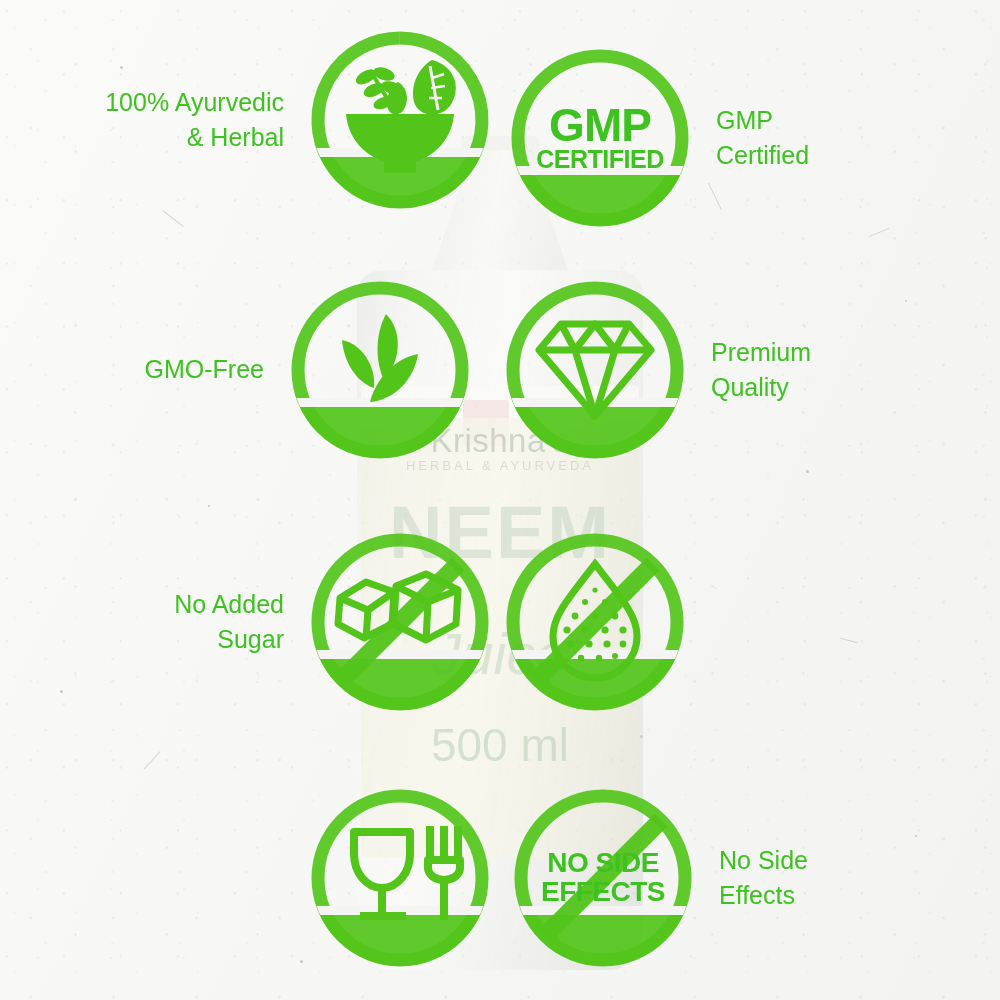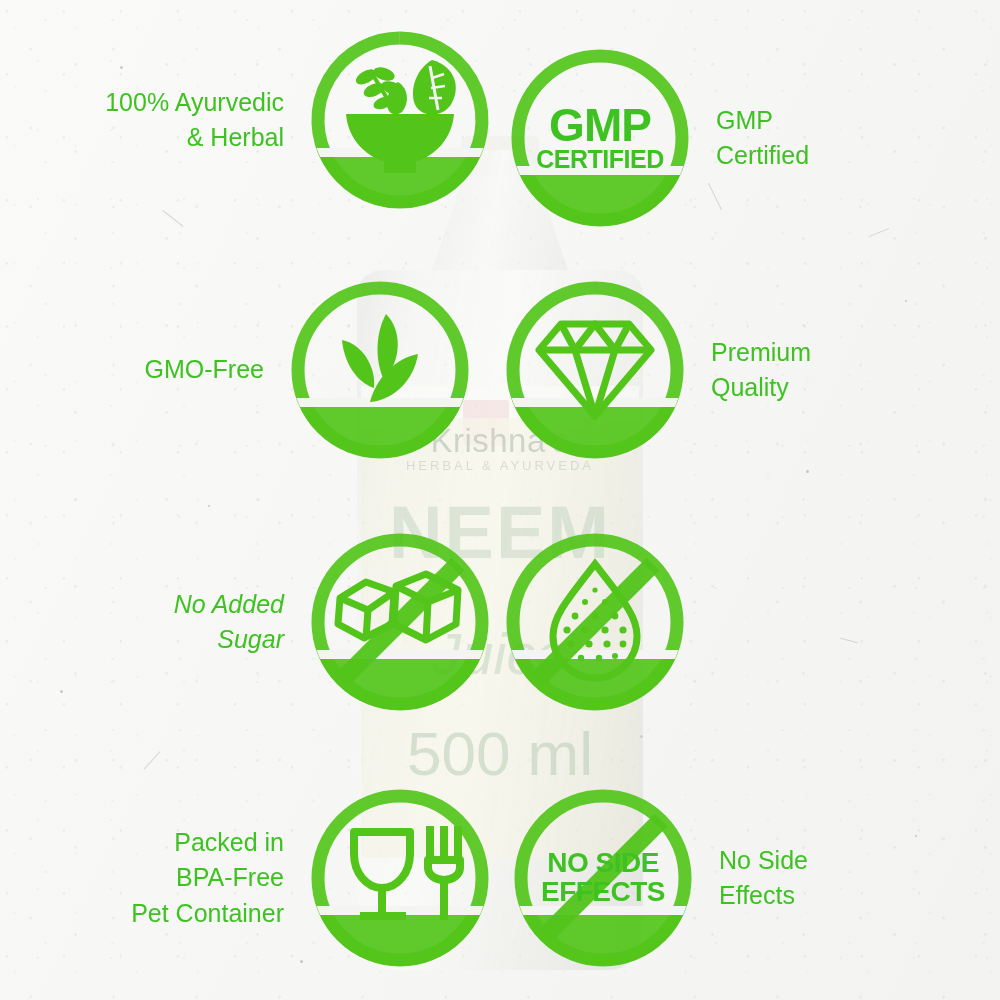--- a/index.html
+++ b/index.html
@@ -75,21 +75,21 @@
   .lbl{
     position:absolute;left:0;width:310px;text-align:center;
     color:rgba(118,150,118,.62);
     font-family:"Liberation Sans", sans-serif;
     white-space:nowrap;
   }
   .lbl-brand{top:272px;font-size:33px;letter-spacing:.5px;color:rgba(120,145,120,.55);}
   .lbl-brand-sub{top:308px;font-size:13px;letter-spacing:3px;color:rgba(130,150,130,.45);}
   .lbl-neem{top:340px;font-size:74px;font-weight:bold;letter-spacing:2px;color:rgba(140,176,140,.42);}
   .lbl-juice{top:470px;font-size:58px;color:rgba(140,180,140,.45);font-style:italic;}
-  .lbl-vol{top:568px;font-size:62px;color:rgba(130,170,130,.48);}
+  .lbl-vol{top:568px;font-size:46px;color:rgba(130,170,130,.48);}
 
   
   .grid{position:absolute;inset:0;}
   .cell{position:absolute;display:flex;align-items:center;}
 
   .badge{
     position:relative;
     width:180px;height:180px;
     flex:0 0 180px;
   }
@@ -260,21 +260,21 @@
           </g>
           <g fill="#52c41a">
             <path d="M96 34 C112 50 112 80 94 100 C86 84 84 56 96 34 Z"></path>
             <path d="M52 60 C72 64 86 86 84 108 C66 102 54 82 52 60 Z"></path>
             <path d="M128 74 C124 100 104 120 80 122 C86 98 106 78 128 74 Z"></path>
           </g>
         </svg>
       </div>
     </div>
 
-    <div class="cell" style="left:0px;top:532px;width:490px;height:180px;justify-content:flex-end;font-style:italic;">
+    <div class="cell" style="left:0px;top:532px;width:490px;height:180px;justify-content:flex-end;">
       <div class="caption cap-left">No Added
 Sugar</div>
       <div class="badge">
         <svg viewBox="0 0 180 180">
           <circle cx="90" cy="90" r="82" fill="none" stroke="#52c41a" stroke-width="13" opacity=".92"></circle>
           <clipPath id="clipE">
               <circle cx="90" cy="90" r="88"></circle>
             </clipPath>
           <g clip-path="url(#clipE)">
             <rect x="-10" y="126" width="200" height="80" fill="#52c41a" opacity=".92"></rect>
@@ -328,23 +328,20 @@
               <circle cx="118" cy="112" r="3.4"></circle>
             <circle cx="76" cy="126" r="3.2"></circle>
               <circle cx="94" cy="126" r="3.2"></circle>
               <circle cx="110" cy="124" r="3"></circle>
           </g>
         </svg>
       </div>
     </div>
 
     <div class="cell" style="left:0px;top:788px;width:490px;height:180px;justify-content:flex-end;">
-      <div class="caption cap-left">Packed in
-BPA-Free
-Pet Container</div>
       <div class="badge">
         <svg viewBox="0 0 180 180">
           <circle cx="90" cy="90" r="82" fill="none" stroke="#52c41a" stroke-width="13" opacity=".92"></circle>
           <clipPath id="clipG">
               <circle cx="90" cy="90" r="88"></circle>
             </clipPath>
           <g clip-path="url(#clipG)">
             <rect x="-10" y="126" width="200" height="80" fill="#52c41a" opacity=".92"></rect>
             <rect x="-10" y="118" width="200" height="9" fill="#f4f4f2"></rect>
           </g>

